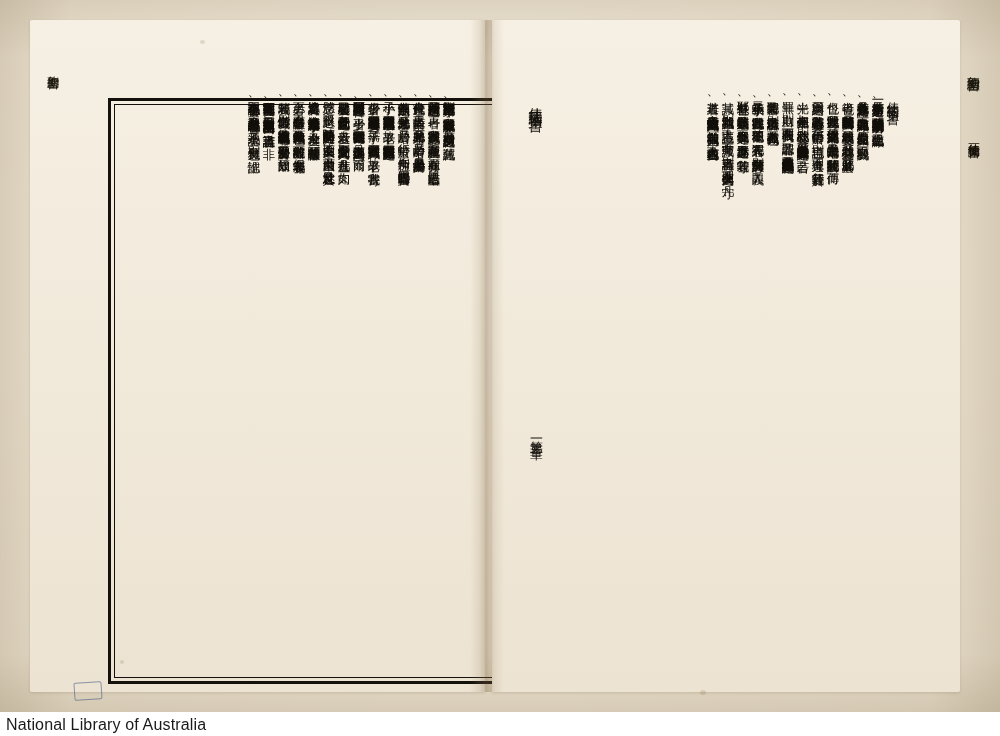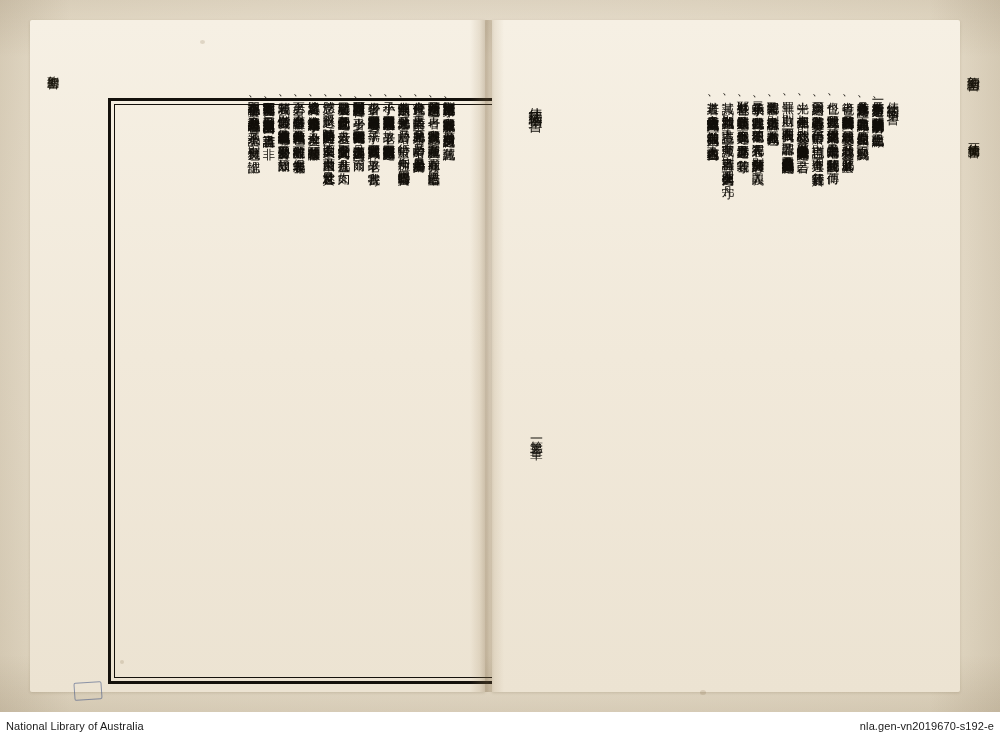--- a/index.html
+++ b/index.html
@@ -135,25 +135,25 @@
     border-radius: 50%;
     pointer-events: none;
   }
 
   
   .wm-bar {
     position: absolute;
     bottom: 0;
     height: 20px;
     display: flex;
-    align-items: center;
+    align-items: flex-start;
     background: #ffffff;
     color: #1a1a1a;
     font-family: "Liberation Sans", sans-serif;
-    font-size: 11px;
+    font-size: 16px;
     letter-spacing: 0.01em;
   }
   .wm-left  { left: 0;  padding-left: 6px; }
   .wm-right { right: 0; padding-right: 6px; }
   .wm-strip {
     position: absolute;
     left: 0; bottom: 0; width: 1000px; height: 24px;
     background: #ffffff;
   }
 
@@ -238,17 +238,14 @@
   <div class="speck" style="left:200px; top:40px; width:5px; height:4px;"></div>
   <div class="speck" style="left:700px; top:690px; width:6px; height:5px;"></div>
   <div class="speck" style="left:120px; top:660px; width:4px; height:4px;"></div>
 
   <div class="stamp"></div>
 
   <div class="wm-strip"></div>
   <div class="wm-bar wm-left">
     <span>National Library of Australia</span>
   </div>
-  <div class="wm-bar wm-right">
-    <span>nla.gen-vn2019670-s192-e</span>
-  </div>
 
 </div>
 
 </body></html>

